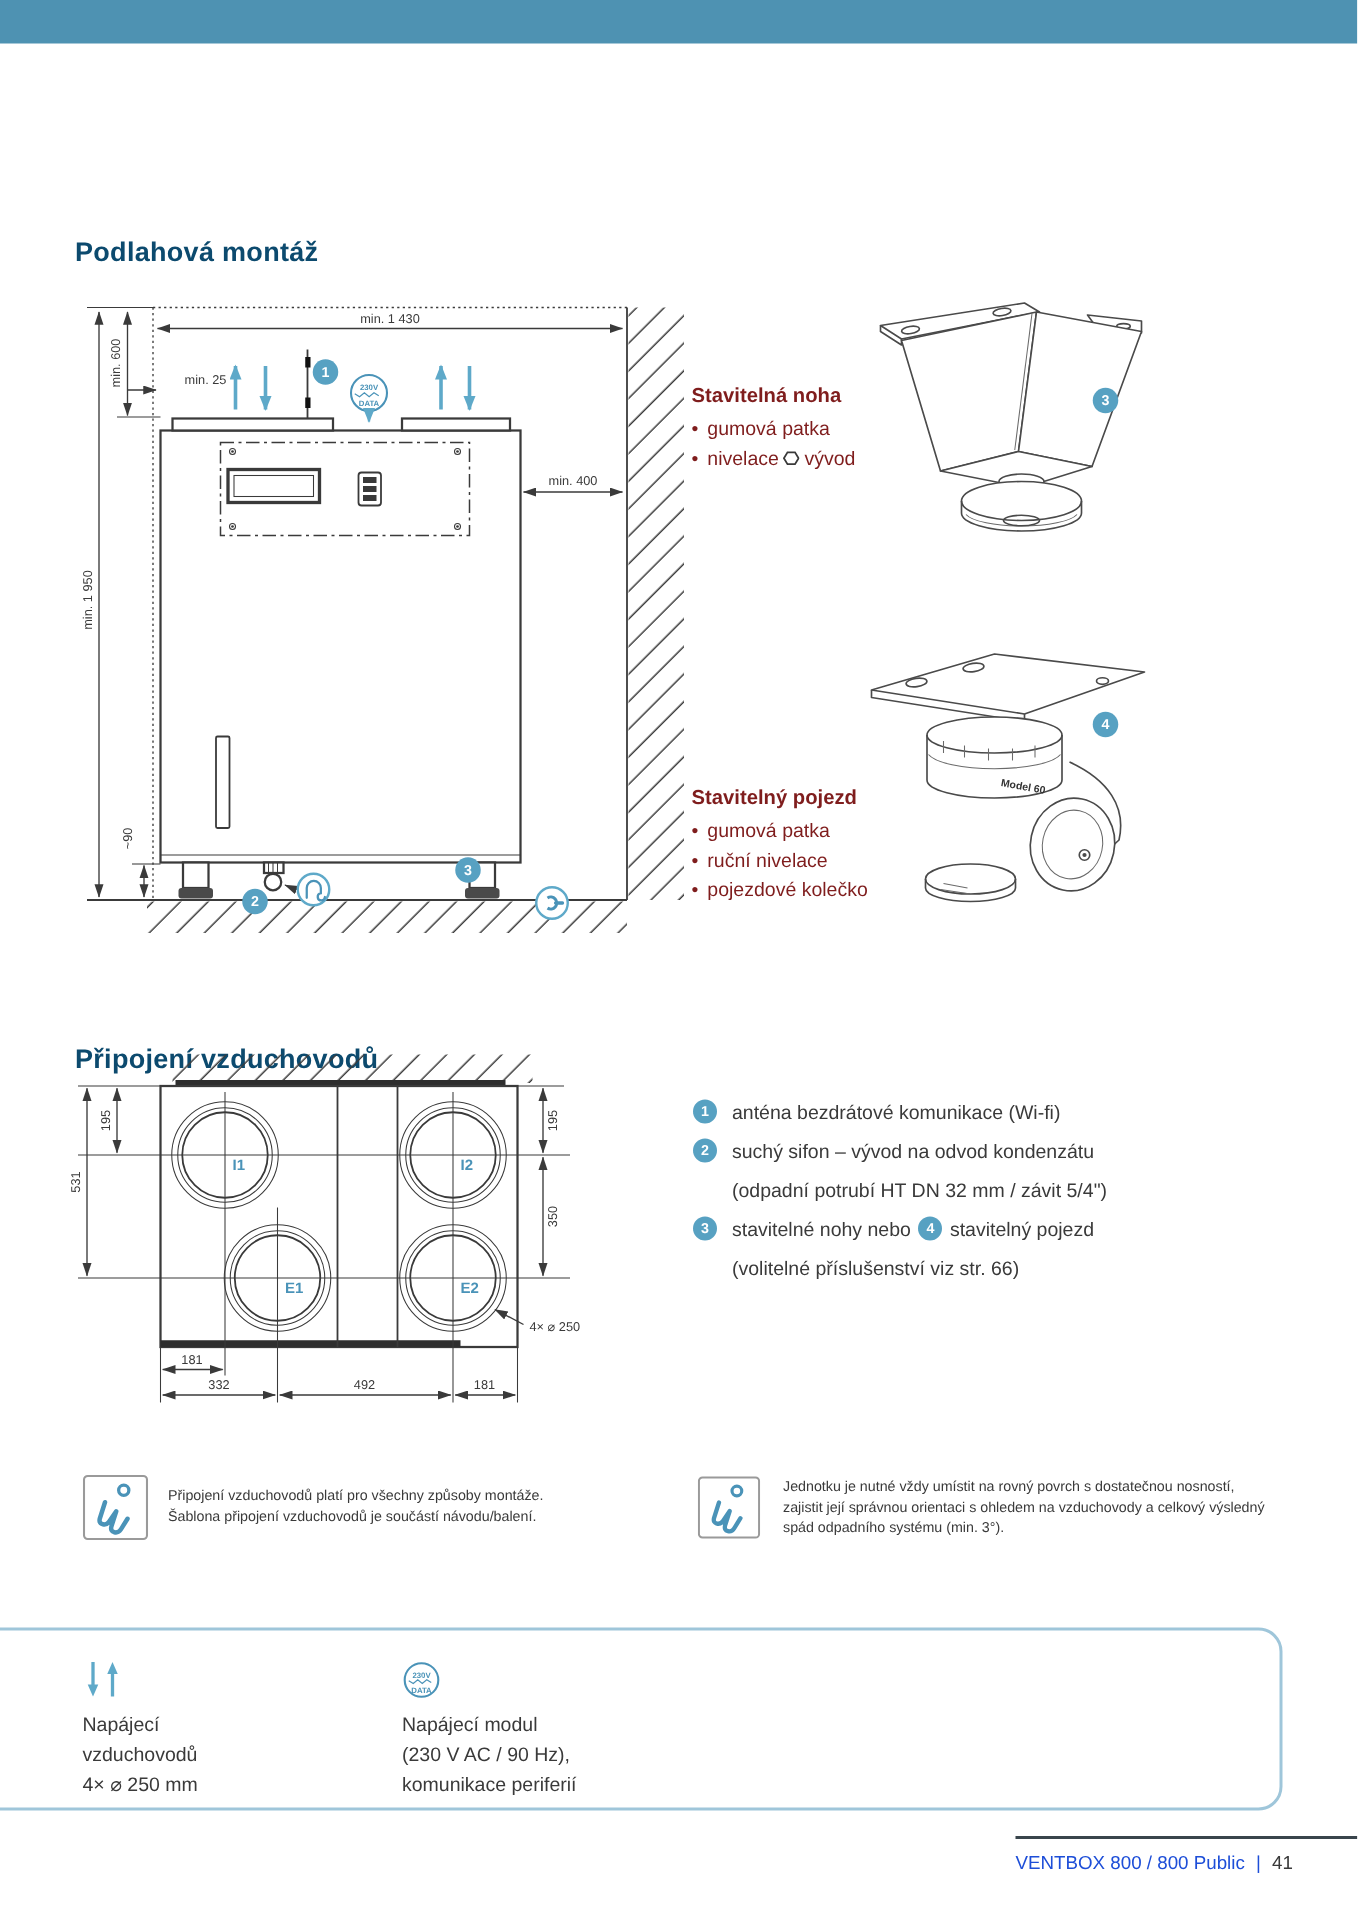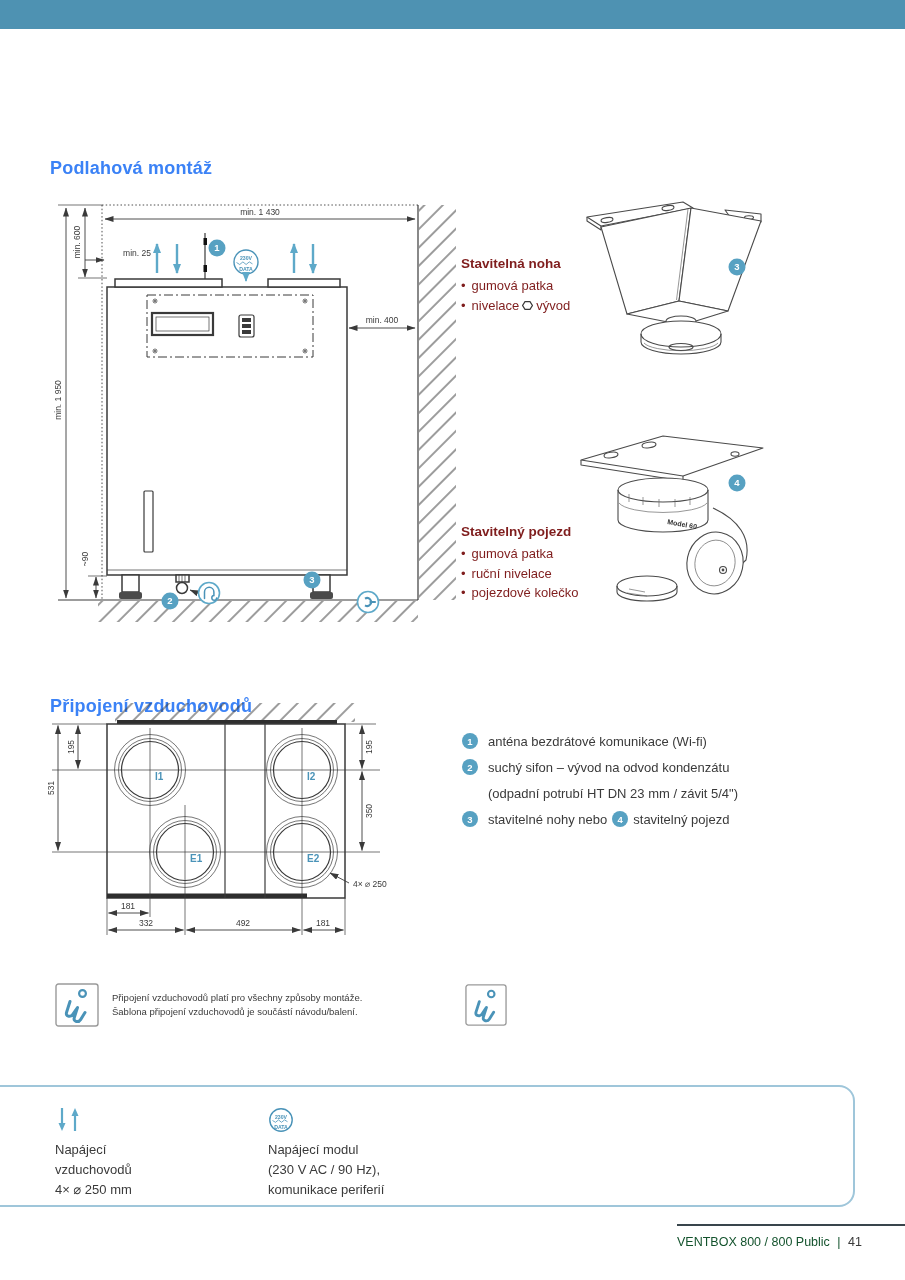--- a/index.html
+++ b/index.html
@@ -1,20 +1,20 @@
 <!DOCTYPE html>
 <html><head>
 <meta charset="utf-8">
 <style>
   html,body{margin:0;padding:0;background:#fff}
   .page{position:relative;width:905px;height:1280px;background:#fff;overflow:hidden;
         font-family:"Liberation Sans","DejaVu Sans",sans-serif;color:#3a3a3a}
   .abs{position:absolute}
   .header-bar{position:absolute;left:0;top:0;width:905px;height:29px;background:#4e92b2}
-  .sec-title{position:absolute;left:50px;margin:0;font-size:18px;font-weight:bold;color:#3b82f6;letter-spacing:.2px}
+  .sec-title{position:absolute;left:50px;margin:0;font-size:18px;font-weight:bold;color:#0c4a6e;letter-spacing:.2px}
   
   .side-block{position:absolute;left:461px;width:240px;font-size:13px;color:#7f1d1d}
   .side-title{font-weight:bold;font-size:13.5px;margin-bottom:5px}
   .bullet{display:flex;align-items:center;line-height:19.5px}
   .bdot{margin-right:6px;font-size:13px}
   .hex{margin:0 3px;vertical-align:-1px}
   
   .callouts{position:absolute;left:462px;top:728px;width:430px;font-size:13px}
   .co{display:flex;align-items:center;height:26px}
   .co.cont{padding-left:26px}
@@ -25,21 +25,21 @@
   .note-icon{position:absolute}
   .note-text{position:absolute;font-size:9.5px;line-height:13.5px;color:#3a3a3a}
   
   .legend-box{position:absolute;left:-18px;top:1085px;width:869px;height:118px;border:2px solid #9fc6da;border-radius:16px}
   .legend-col{position:absolute;top:1106px}
   .lg-icon{display:block;margin-bottom:6px}
   .lg-line{font-size:13px;line-height:20px}
   
   .footer-line{position:absolute;left:677px;top:1224px;width:228px;height:2px;background:#39454c}
   .footer{position:absolute;left:677px;top:1235px;font-size:12.5px}
-  .f-brand,.f-sep{color:#14532d}
+  .f-brand,.f-sep{color:#1d4ed8}
   .f-sep{margin:0 4px}
   .f-page{color:#3a3a3a}
   
   svg .ln{stroke:#3a3a3a;stroke-width:1.2;fill:none}
   svg .lnf{stroke:#3a3a3a;stroke-width:1.5;fill:#fff}
   svg .ln2{stroke:#3a3a3a;stroke-width:2.2;fill:#fff}
   svg .thin{stroke:#3a3a3a;stroke-width:.7;fill:none}
   svg .dim{stroke:#3a3a3a;stroke-width:.9;fill:none}
   svg .dot{stroke:#3a3a3a;stroke-width:.9;stroke-dasharray:1.5 2.2;fill:none}
   svg .dashdot{stroke:#3a3a3a;stroke-width:1;stroke-dasharray:9 3 2 3;fill:none}
@@ -404,27 +404,30 @@
   <div class="callouts">
     <div class="co">
       <span class="cb">1</span>
       <span>anténa bezdrátové komunikace (Wi-fi)</span>
     </div>
     <div class="co">
       <span class="cb">2</span>
       <span>suchý sifon – vývod na odvod kondenzátu</span>
     </div>
     <div class="co cont">
-      <span>(odpadní potrubí HT DN 23 mm / závit 5/4")</span>
+      <span>(odpadní potrubí HT DN 32 mm / závit 5/4")</span>
     </div>
     <div class="co">
       <span class="cb">3</span>
       <span>stavitelné nohy nebo</span>
       <span class="cb inline">4</span>
       <span>stavitelný pojezd</span>
+    </div>
+    <div class="co cont">
+      <span>(volitelné příslušenství viz str. 66)</span>
     </div>
   </div>
 
   <div class="note-icon" style="left:55px;top:983px">
     <svg width="44" height="44" viewBox="0 0 44 44">
       <rect x="1" y="1" width="42" height="42" rx="2.5" fill="#fff" stroke="#9a9a9a" stroke-width="1.4"></rect>
       <circle cx="27.5" cy="10.5" r="3.4" fill="none" stroke="#4a93b8" stroke-width="2.2"></circle>
       <path d="M15,18.5 L11.5,29.5 Q10.8,32.6 13.6,33.2 Q16.2,33.8 17.8,31.4 L22.5,24.5 L19.3,34.5 Q18.4,37.8 21.3,38.5 Q24,39.1 25.6,36.6 L30,29.5" fill="none" stroke="#4a93b8" stroke-width="3" stroke-linecap="round" stroke-linejoin="round"></path>
     </svg>
   </div>
@@ -432,20 +435,25 @@
     <div>Připojení vzduchovodů platí pro všechny způsoby montáže.</div>
     <div>Šablona připojení vzduchovodů je součástí návodu/balení.</div>
   </div>
 
   <div class="note-icon" style="left:465px;top:983px">
     <svg width="42" height="44" viewBox="0 0 44 44">
       <rect x="1" y="1" width="42" height="42" rx="2.5" fill="#fff" stroke="#9a9a9a" stroke-width="1.4"></rect>
       <circle cx="27.5" cy="10.5" r="3.4" fill="none" stroke="#4a93b8" stroke-width="2.2"></circle>
       <path d="M15,18.5 L11.5,29.5 Q10.8,32.6 13.6,33.2 Q16.2,33.8 17.8,31.4 L22.5,24.5 L19.3,34.5 Q18.4,37.8 21.3,38.5 Q24,39.1 25.6,36.6 L30,29.5" fill="none" stroke="#4a93b8" stroke-width="3" stroke-linecap="round" stroke-linejoin="round"></path>
     </svg>
+  </div>
+  <div class="note-text" style="left:522px;top:985px">
+    <div>Jednotku je nutné vždy umístit na rovný povrch s dostatečnou nosností,</div>
+    <div>zajistit její správnou orientaci s ohledem na vzduchovody a celkový výsledný</div>
+    <div>spád odpadního systému (min. 3°).</div>
   </div>
 
   <div class="legend-box"></div>
 
   <div class="legend-col" style="left:55px">
     <svg class="lg-icon" width="30" height="28" viewBox="0 0 30 28">
       <line x1="7" y1="2" x2="7" y2="18" stroke="#5ea9c9" stroke-width="2.2"></line>
       <polygon points="3.5,17 10.5,17 7,25" fill="#5ea9c9"></polygon>
       <line x1="20" y1="25" x2="20" y2="9" stroke="#5ea9c9" stroke-width="2.2"></line>
       <polygon points="16.5,10 23.5,10 20,2" fill="#5ea9c9"></polygon>

